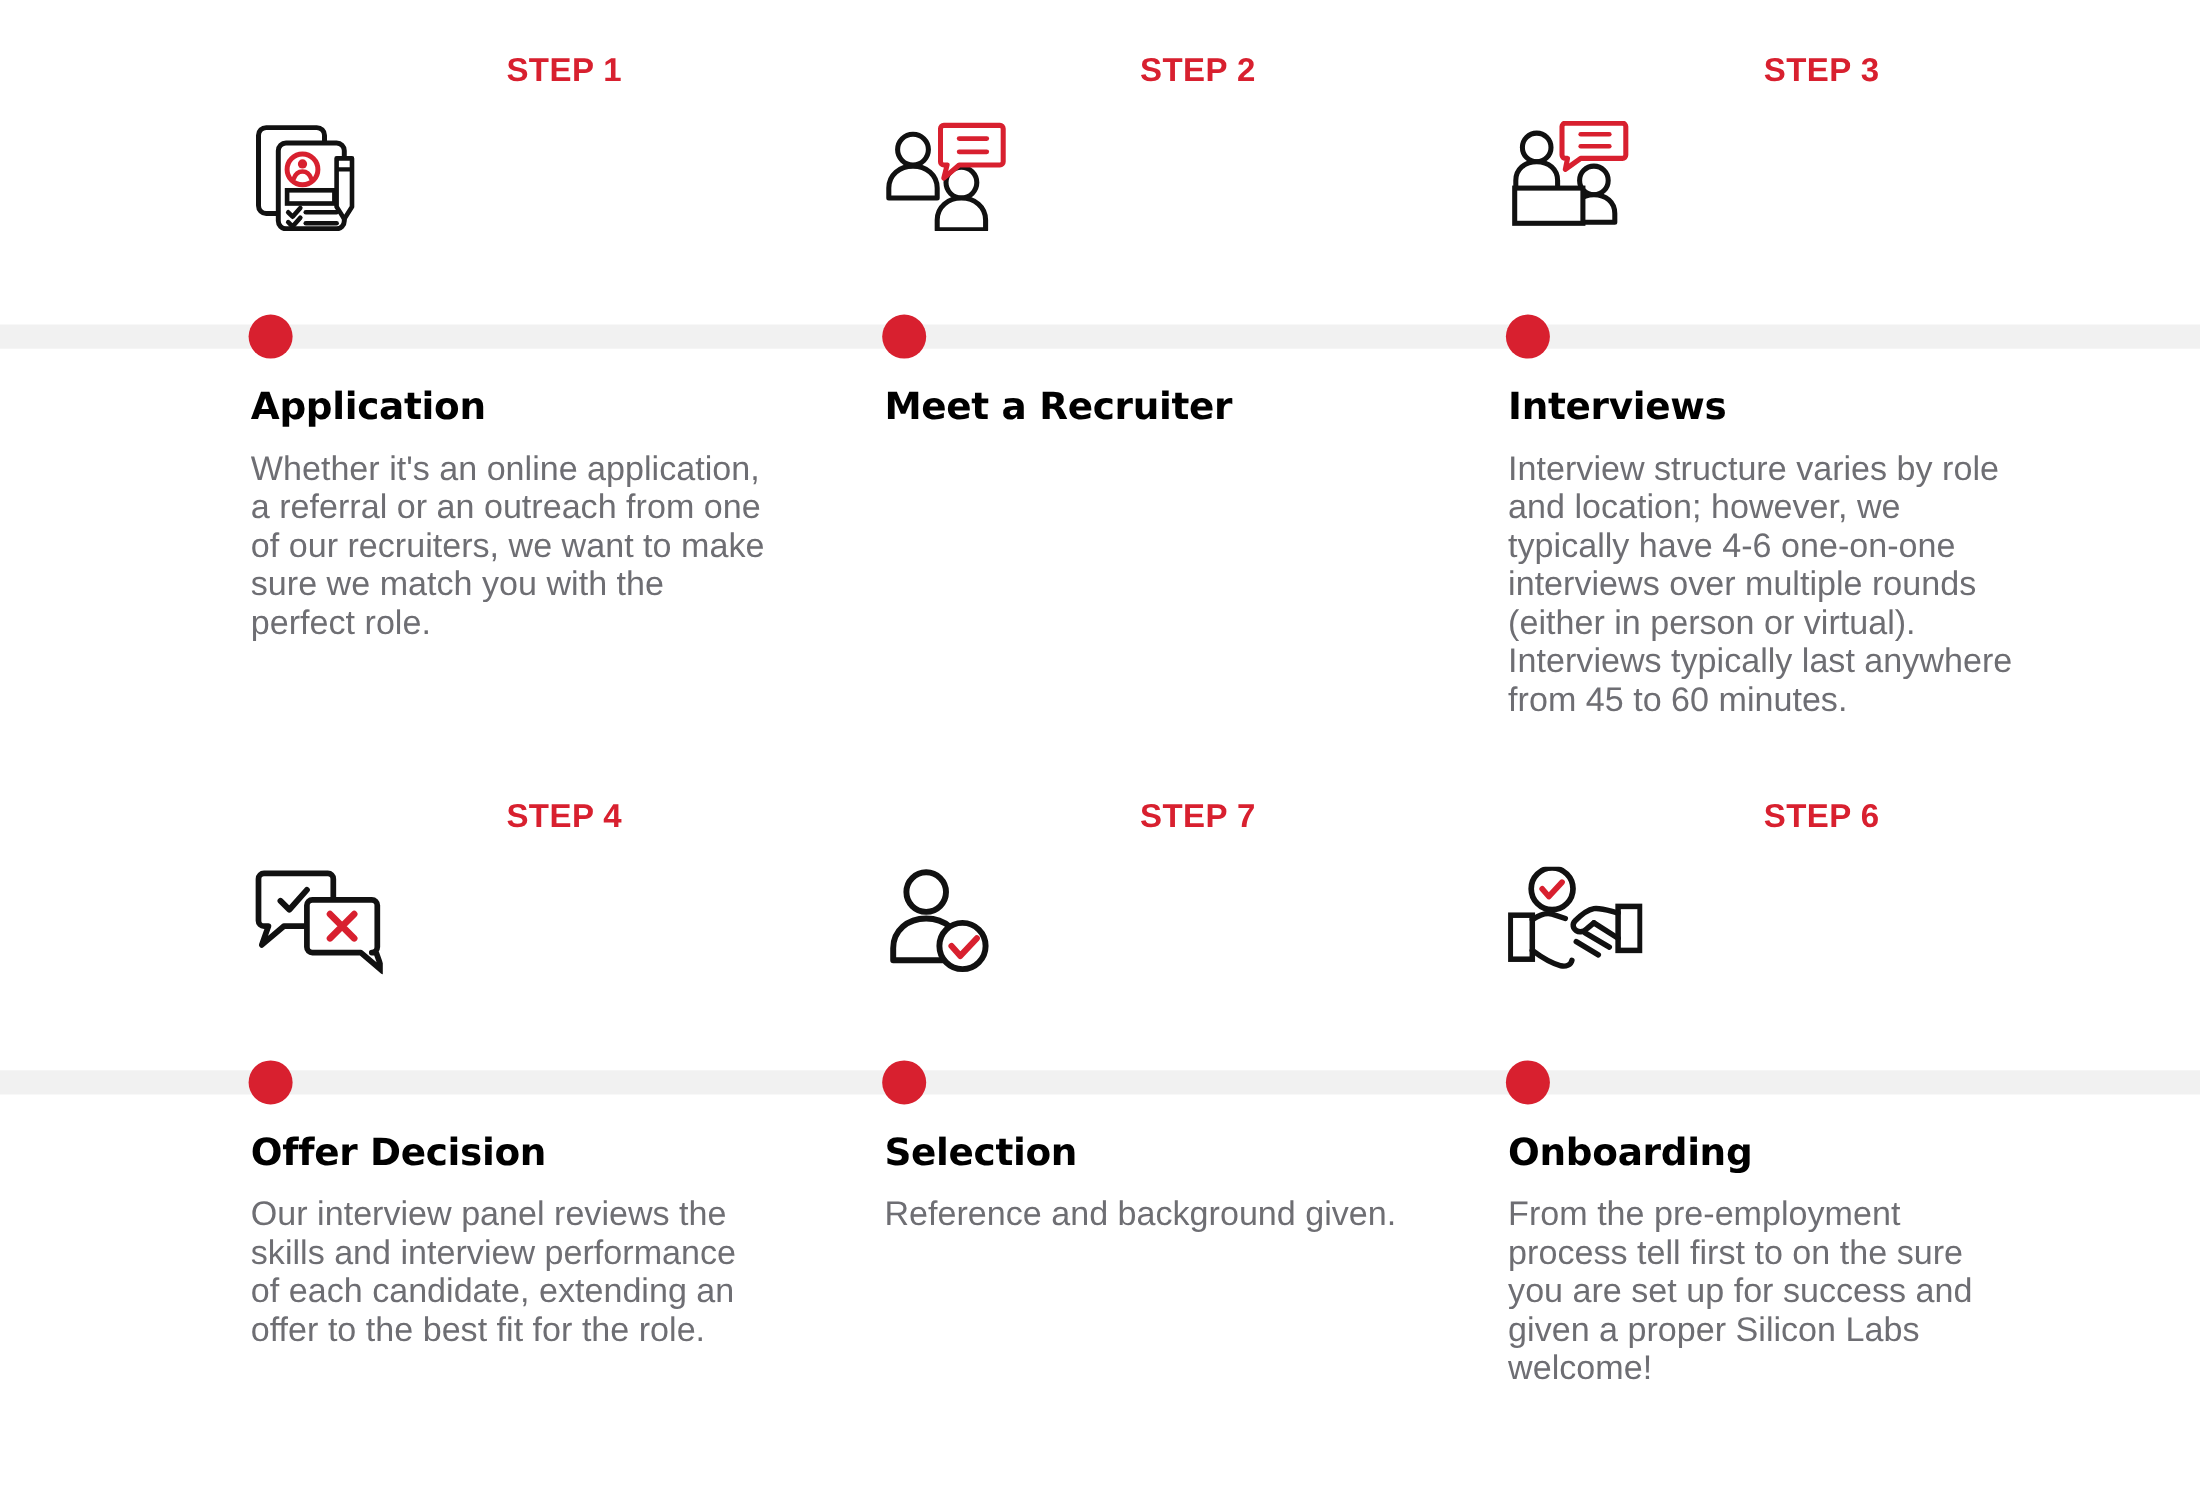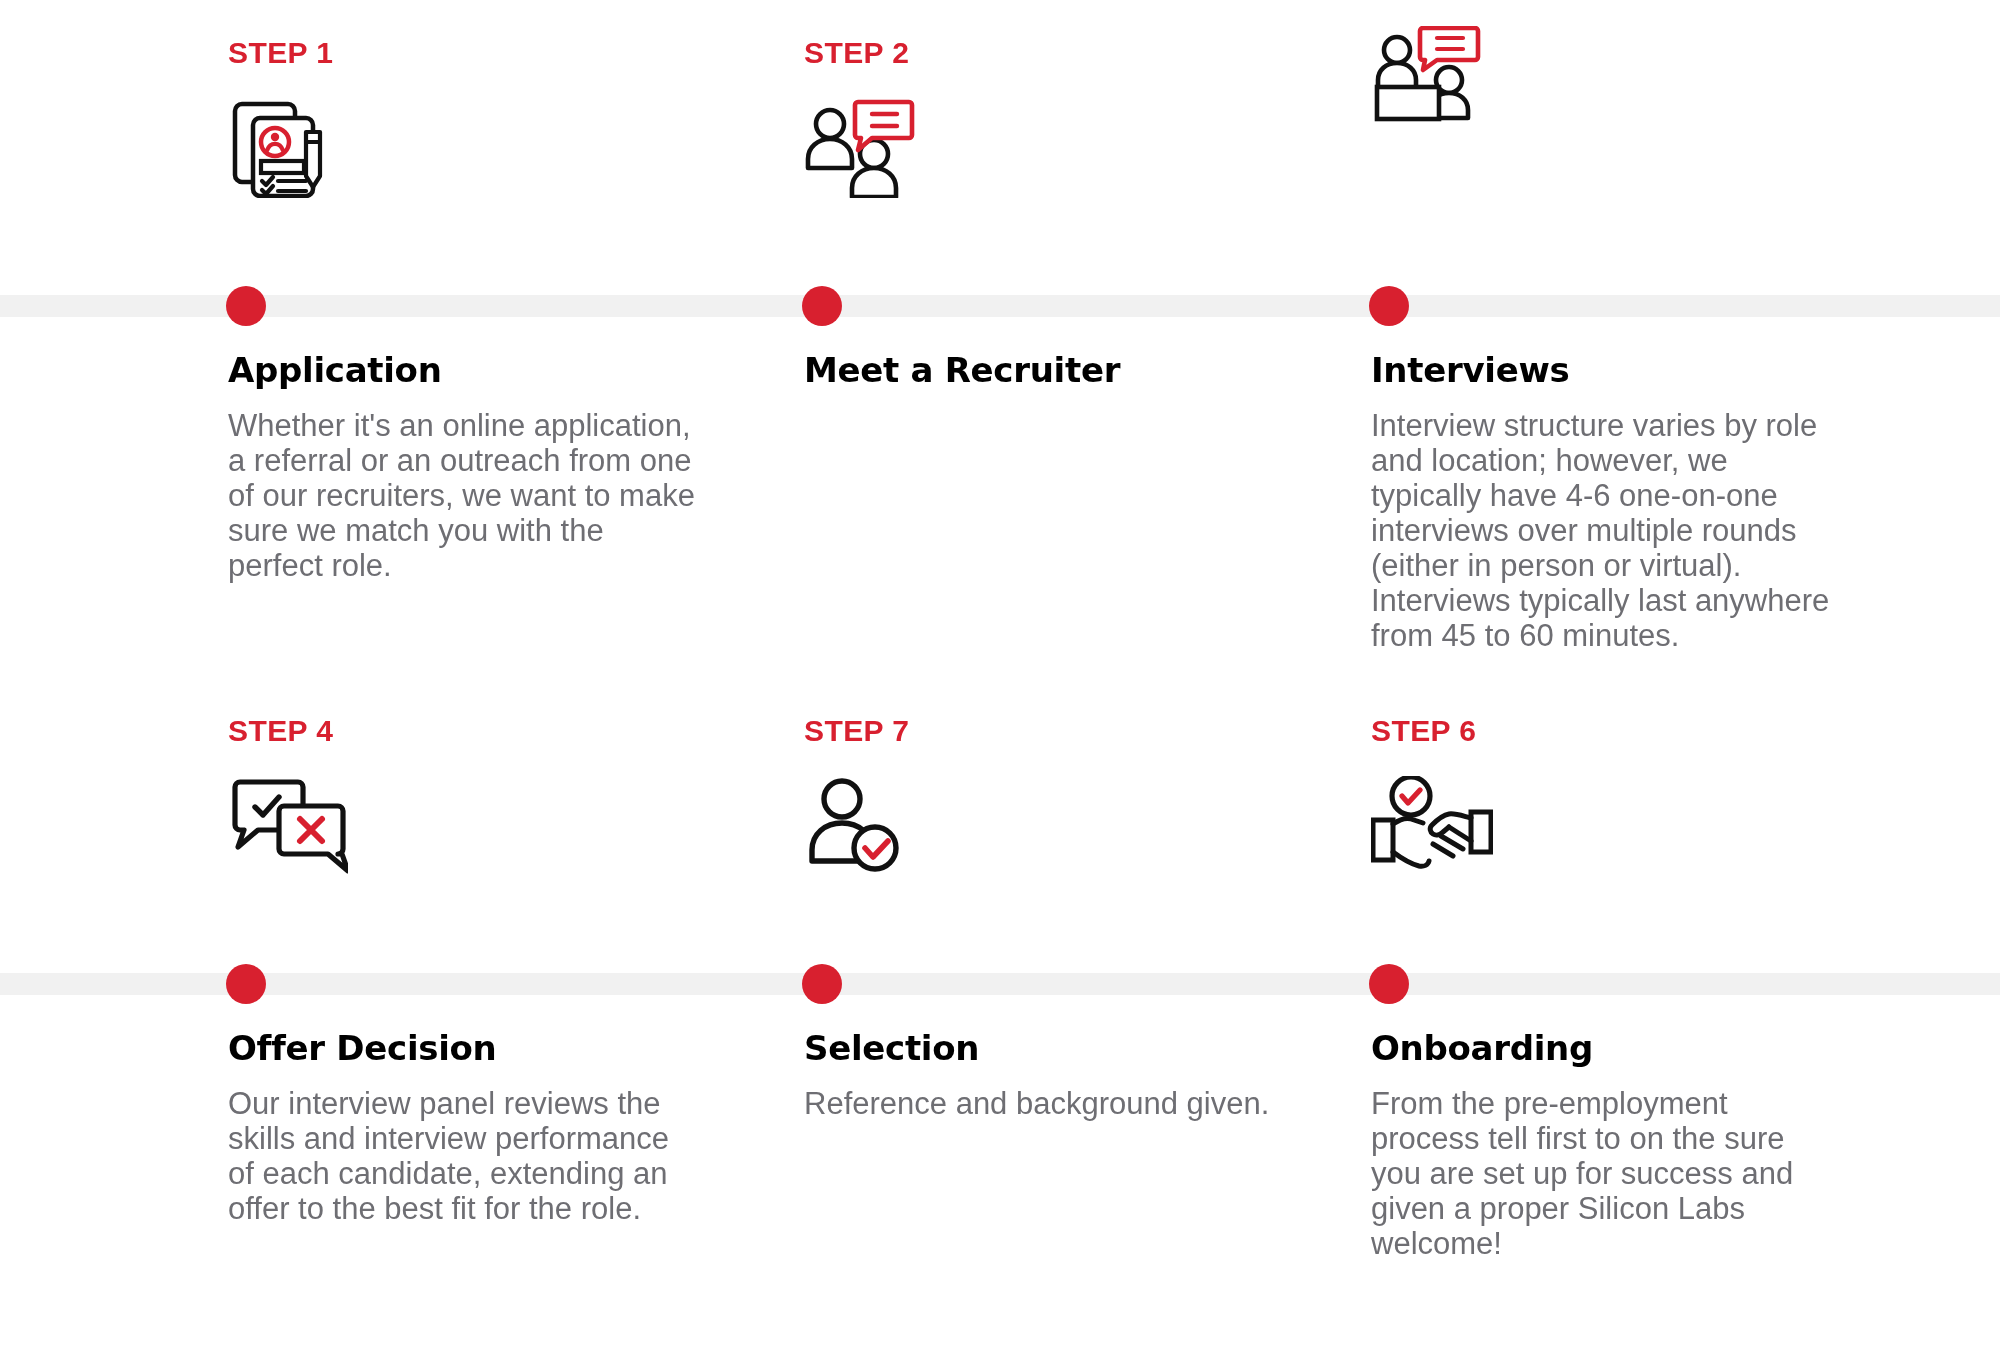--- a/index.html
+++ b/index.html
@@ -27,22 +27,23 @@
   .col { position:absolute; top:0; width:570px; }
   .col.c1 { left:228px; }
   .col.c2 { left:804px; }
   .col.c3 { left:1371px; }
 
   .step-label {
     color:#d8202f;
     font-weight:bold;
     font-size:30px;
     letter-spacing:0.4px;
-    margin-top:36px;
+    margin-top:48px;
     height:36px;
+    text-align:center;
   }
 
   .icon-wrap {
     margin-top:26px;
     height:104px;
     display:flex; align-items:flex-start;
   }
   .icon-wrap svg { display:block; }
 
   .dot {
@@ -121,20 +122,21 @@
           <path d="M54 4h51a3 3 0 013 3v30a3 3 0 01-3 3H68l-14 12 3-12h-3a3 3 0 01-3-3V7a3 3 0 013-3z" fill="#fff" stroke="#d8202f" stroke-width="4.6" stroke-linejoin="round"></path>
           <line x1="68" y1="16" x2="93" y2="16" stroke="#d8202f" stroke-width="4.4" stroke-linecap="round"></line>
           <line x1="68" y1="28" x2="93" y2="28" stroke="#d8202f" stroke-width="4.4" stroke-linecap="round"></line>
         </svg>
       </div>
       <div class="dot"></div>
       <div class="title">Meet a Recruiter</div>
     </div>
 
     <div class="col c3">
+      <div class="step-label">STEP 3</div>
       <div class="icon-wrap">
         <svg width="112" height="100" viewBox="0 0 112 100">
           <circle cx="26" cy="24" r="13" fill="#fff" stroke="#111" stroke-width="4.6"></circle>
           <path d="M7 62v-8c0-10 8-17 19-17s19 7 19 17v8z" fill="#fff" stroke="#111" stroke-width="4.6" stroke-linejoin="round"></path>
           <circle cx="78" cy="54" r="13" fill="#fff" stroke="#111" stroke-width="4.6"></circle>
           <path d="M59 92v-8c0-10 8-17 19-17s19 7 19 17v8z" fill="#fff" stroke="#111" stroke-width="4.6" stroke-linejoin="round"></path>
           <rect x="6" y="61" width="62" height="32" fill="#fff" stroke="#111" stroke-width="4.6"></rect>
           <path d="M52 2h52a3 3 0 013 3v26a3 3 0 01-3 3H66l-14 10 2-10h-2a3 3 0 01-3-3V5a3 3 0 013-3z" fill="#fff" stroke="#d8202f" stroke-width="4.6" stroke-linejoin="round"></path>
           <line x1="66" y1="12" x2="92" y2="12" stroke="#d8202f" stroke-width="4.2" stroke-linecap="round"></line>
           <line x1="66" y1="23" x2="92" y2="23" stroke="#d8202f" stroke-width="4.2" stroke-linecap="round"></line>

